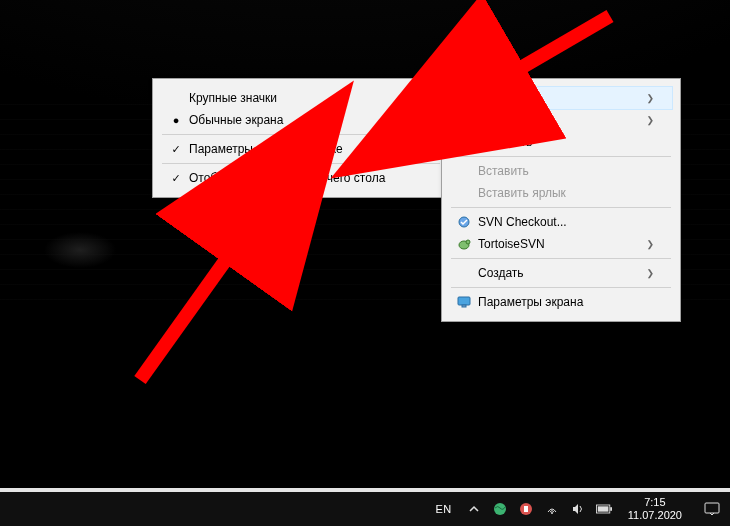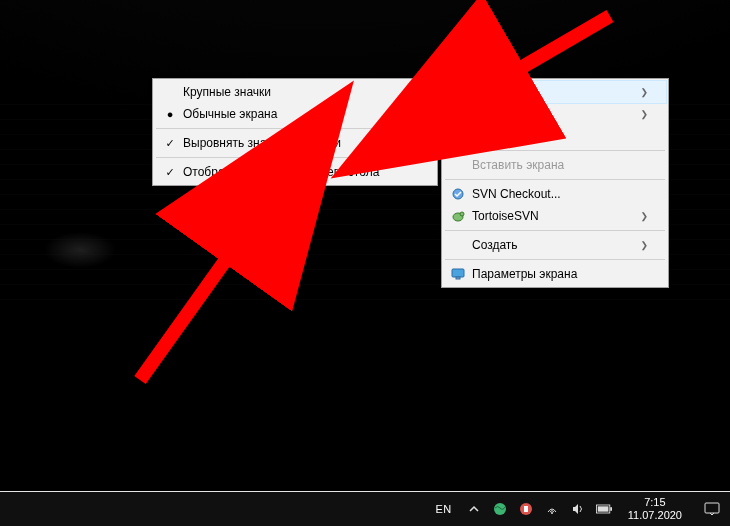--- a/index.html
+++ b/index.html
@@ -30,21 +30,21 @@
       repeating-linear-gradient(to bottom, transparent 0 14px, rgba(80,80,80,0.06) 14px 15px);
     pointer-events: none;
   }
 
   
   .menu {
     position: absolute;
     background: #f2f2f2;
     border: 1px solid #a0a0a0;
     box-shadow: 3px 3px 6px rgba(0,0,0,0.35);
-    padding: 2px;
+    padding: 8px;
     color: #000;
   }
   .menu-item {
     display: flex;
     align-items: center;
     height: 22px;
     padding: 0 18px 0 28px;
     position: relative;
     white-space: nowrap;
   }
@@ -97,21 +97,21 @@
   .taskbar {
     position: absolute;
     left: 0; right: 0; bottom: 0;
     height: 34px;
     background: #101010;
     display: flex;
     align-items: center;
     justify-content: flex-end;
     color: #fff;
     font-size: 11px;
-    border-top: 1px solid #e5e5e5;
+    border-top: 4px solid #e5e5e5;
   }
   .tray {
     display: flex;
     align-items: center;
     gap: 10px;
     padding-right: 4px;
   }
   .tray .tray-icon {
     width: 16px; height: 16px;
     display: flex;
@@ -154,21 +154,21 @@
   <div class="menu-item">
     <span>Крупные значки</span>
   </div>
   <div class="menu-item">
     <span class="mark">●</span>
     <span>Обычные экрана</span>
   </div>
   <div class="menu-sep"></div>
   <div class="menu-item">
     <span class="mark">✓</span>
-    <span>Выровнять значки по значки</span>
+    <span>Параметры значки по сетке</span>
   </div>
   <div class="menu-sep"></div>
   <div class="menu-item">
     <span class="mark">✓</span>
     <span>Отображать значки рабочего стола</span>
   </div>
 </div>
 
 <div class="menu mainmenu">
   <div class="menu-item hover">
@@ -177,21 +177,24 @@
   </div>
   <div class="menu-item">
     <span>Сортировка</span>
     <span class="arrow">❯</span>
   </div>
   <div class="menu-item">
     <span>Обновить</span>
   </div>
   <div class="menu-sep"></div>
   <div class="menu-item disabled">
-    <span>Вставить экрана</span>
+    <span>Вставить</span>
+  </div>
+  <div class="menu-item disabled">
+    <span>Вставить ярлык</span>
   </div>
   <div class="menu-sep"></div>
   <div class="menu-item">
     <span class="icon">
       <svg width="14" height="14" viewBox="0 0 14 14">
           <circle cx="7" cy="7" r="5" fill="#6aa6e8" stroke="#2a6fa5"></circle>
           <path d="M4 7l2 2 4-4" stroke="#fff" stroke-width="1.5" fill="none"></path>
         </svg>
     </span>
     <span>SVN Checkout...</span>

